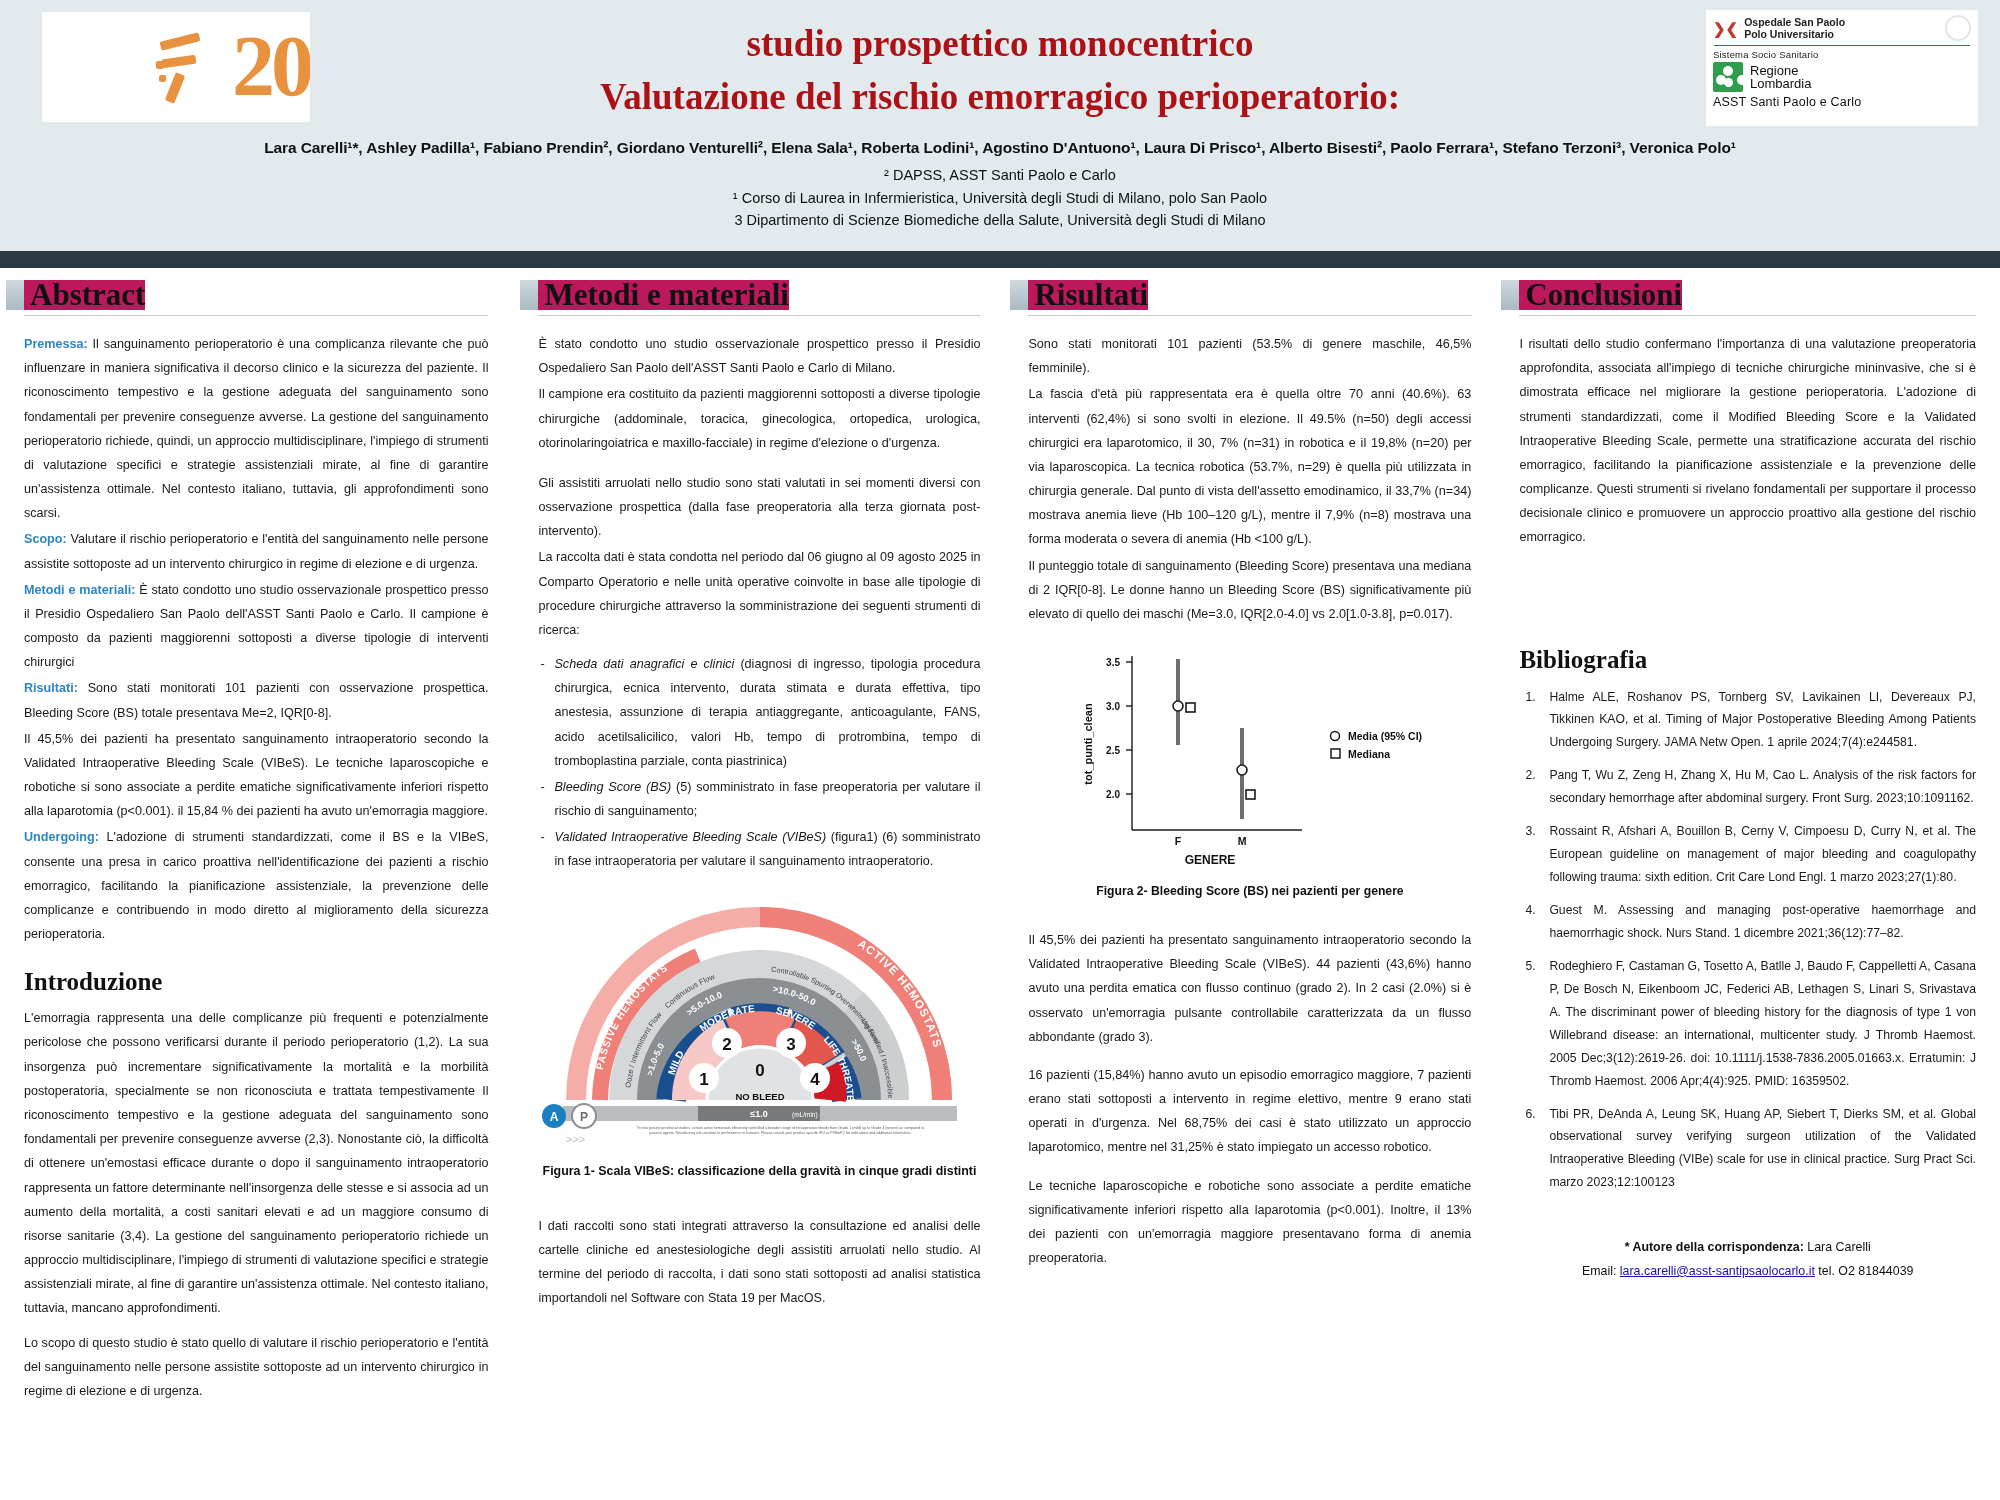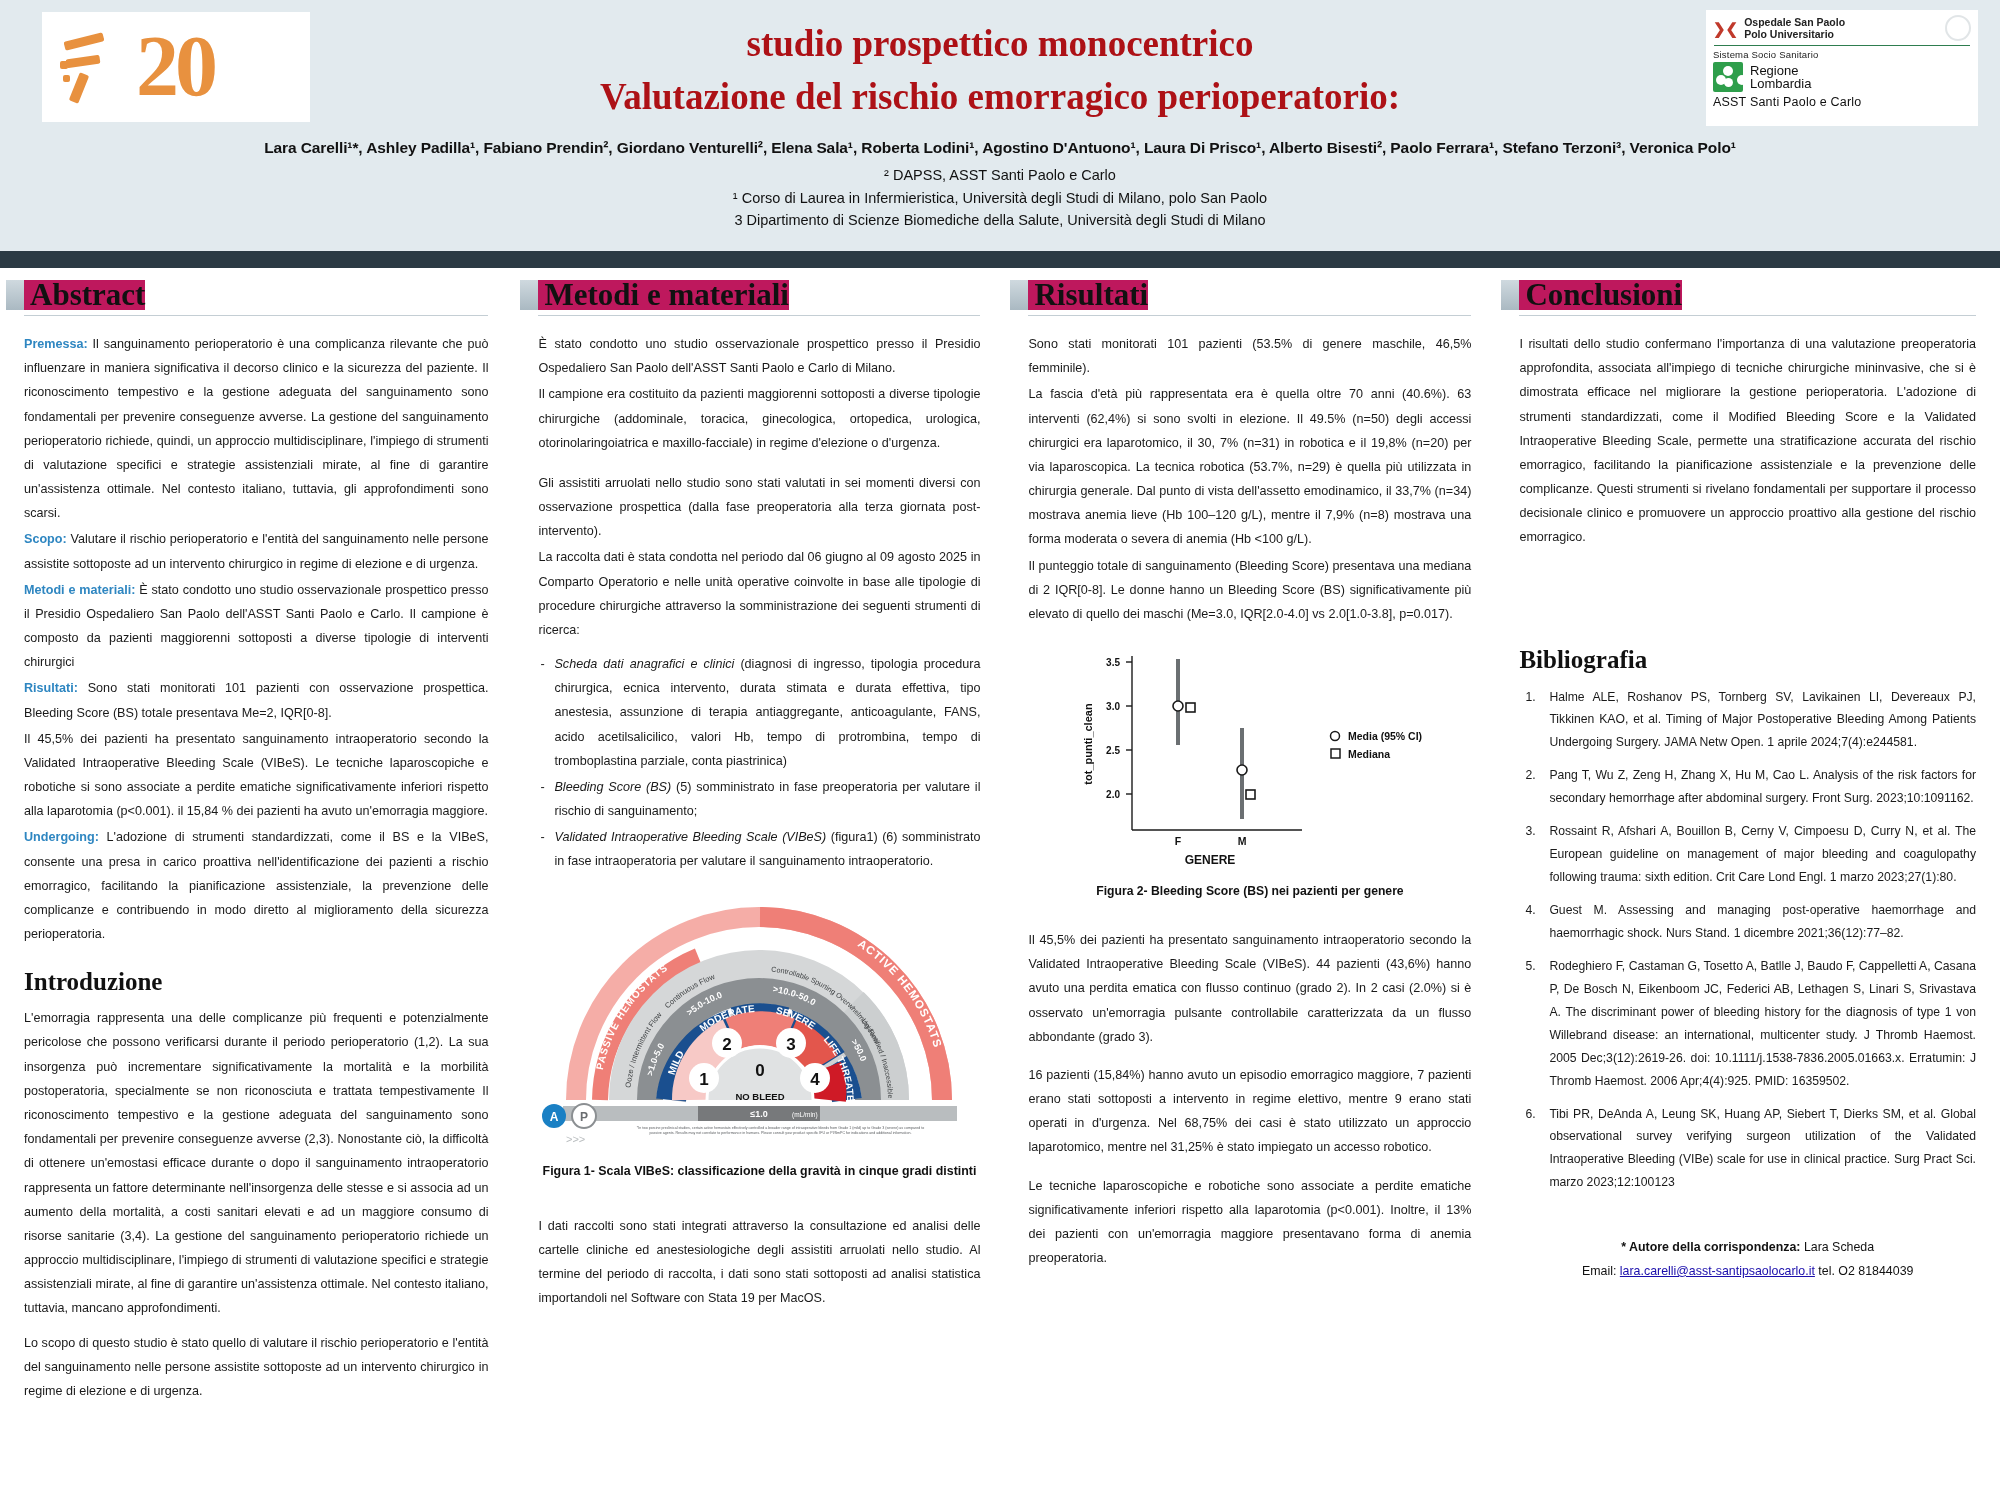--- a/index.html
+++ b/index.html
@@ -13,21 +13,21 @@
 
   
   .header {
     position:relative;
     width:2000px; height:268px;
     background:#e2eaee;
   }
   .logo-left {
     position:absolute; left:42px; top:12px;
     width:268px; height:110px; background:#ffffff;
-    display:flex; align-items:center; justify-content:flex-start;
+    display:flex; align-items:center; justify-content:flex-end;
     overflow:hidden;
   }
   .logo-left-inner { display:flex; align-items:center; gap:28px; padding-left:18px; }
   .unimi-mark { width:48px; height:72px; position:relative; }
   .unimi-mark span {
     position:absolute; background:#e8913f; display:block; border-radius:2px;
   }
   .um1 { width:40px; height:9px; top:6px; left:4px; transform: rotate(-14deg); border-radius:6px;}
   .um2 { width:34px; height:9px; top:26px; left:6px; transform: rotate(-8deg); border-radius:6px;}
   .um3 { width:8px; height:8px;  top:30px; left:0px; border-radius:50%;}
@@ -441,21 +441,21 @@
         <li>Halme ALE, Roshanov PS, Tornberg SV, Lavikainen LI, Devereaux PJ, Tikkinen KAO, et al. Timing of Major Postoperative Bleeding Among Patients Undergoing Surgery. JAMA Netw Open. 1 aprile 2024;7(4):e244581.</li>
         <li>Pang T, Wu Z, Zeng H, Zhang X, Hu M, Cao L. Analysis of the risk factors for secondary hemorrhage after abdominal surgery. Front Surg. 2023;10:1091162.</li>
         <li>Rossaint R, Afshari A, Bouillon B, Cerny V, Cimpoesu D, Curry N, et al. The European guideline on management of major bleeding and coagulopathy following trauma: sixth edition. Crit Care Lond Engl. 1 marzo 2023;27(1):80.</li>
         <li>Guest M. Assessing and managing post-operative haemorrhage and haemorrhagic shock. Nurs Stand. 1 dicembre 2021;36(12):77–82.</li>
         <li>Rodeghiero F, Castaman G, Tosetto A, Batlle J, Baudo F, Cappelletti A, Casana P, De Bosch N, Eikenboom JC, Federici AB, Lethagen S, Linari S, Srivastava A. The discriminant power of bleeding history for the diagnosis of type 1 von Willebrand disease: an international, multicenter study. J Thromb Haemost. 2005 Dec;3(12):2619-26. doi: 10.1111/j.1538-7836.2005.01663.x. Erratumin: J Thromb Haemost. 2006 Apr;4(4):925. PMID: 16359502.</li>
         <li>Tibi PR, DeAnda A, Leung SK, Huang AP, Siebert T, Dierks SM, et al. Global observational survey verifying surgeon utilization of the Validated Intraoperative Bleeding (VIBe) scale for use in clinical practice. Surg Pract Sci. marzo 2023;12:100123</li>
       </ol>
 
       <div class="contact">
         <div>
-          <b>* Autore della corrispondenza:</b><span> Lara Scheda</span>
+          <b>* Autore della corrispondenza:</b><span> Lara Carelli</span>
         </div>
         <div>
           <span>Email: </span><a href="#">lara.carelli@asst-santipsaolocarlo.it</a><span>  tel. O2 81844039</span>
         </div>
       </div>
     </div>
 
   </div>
 </div>
 

